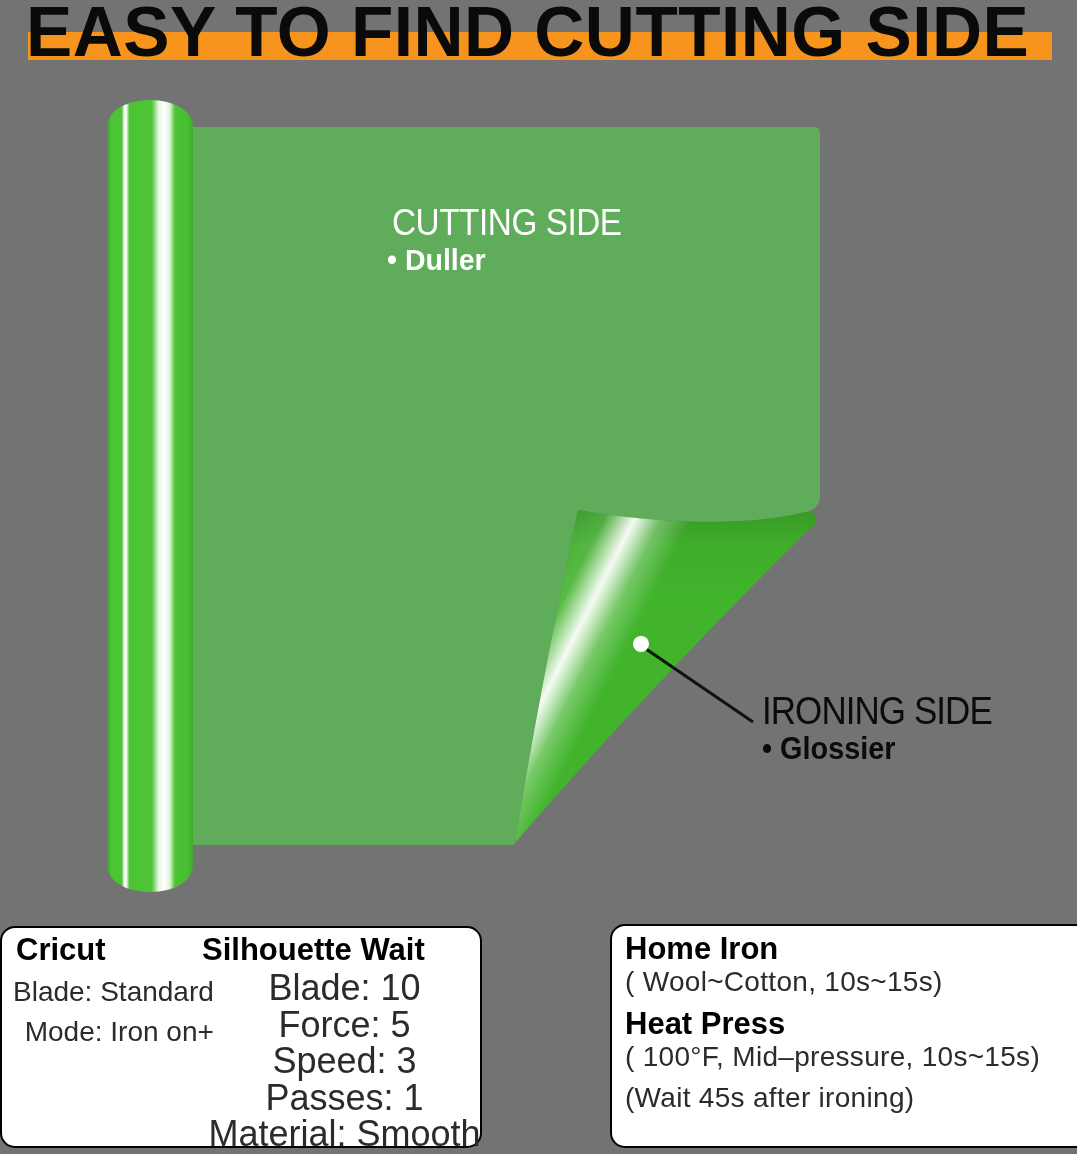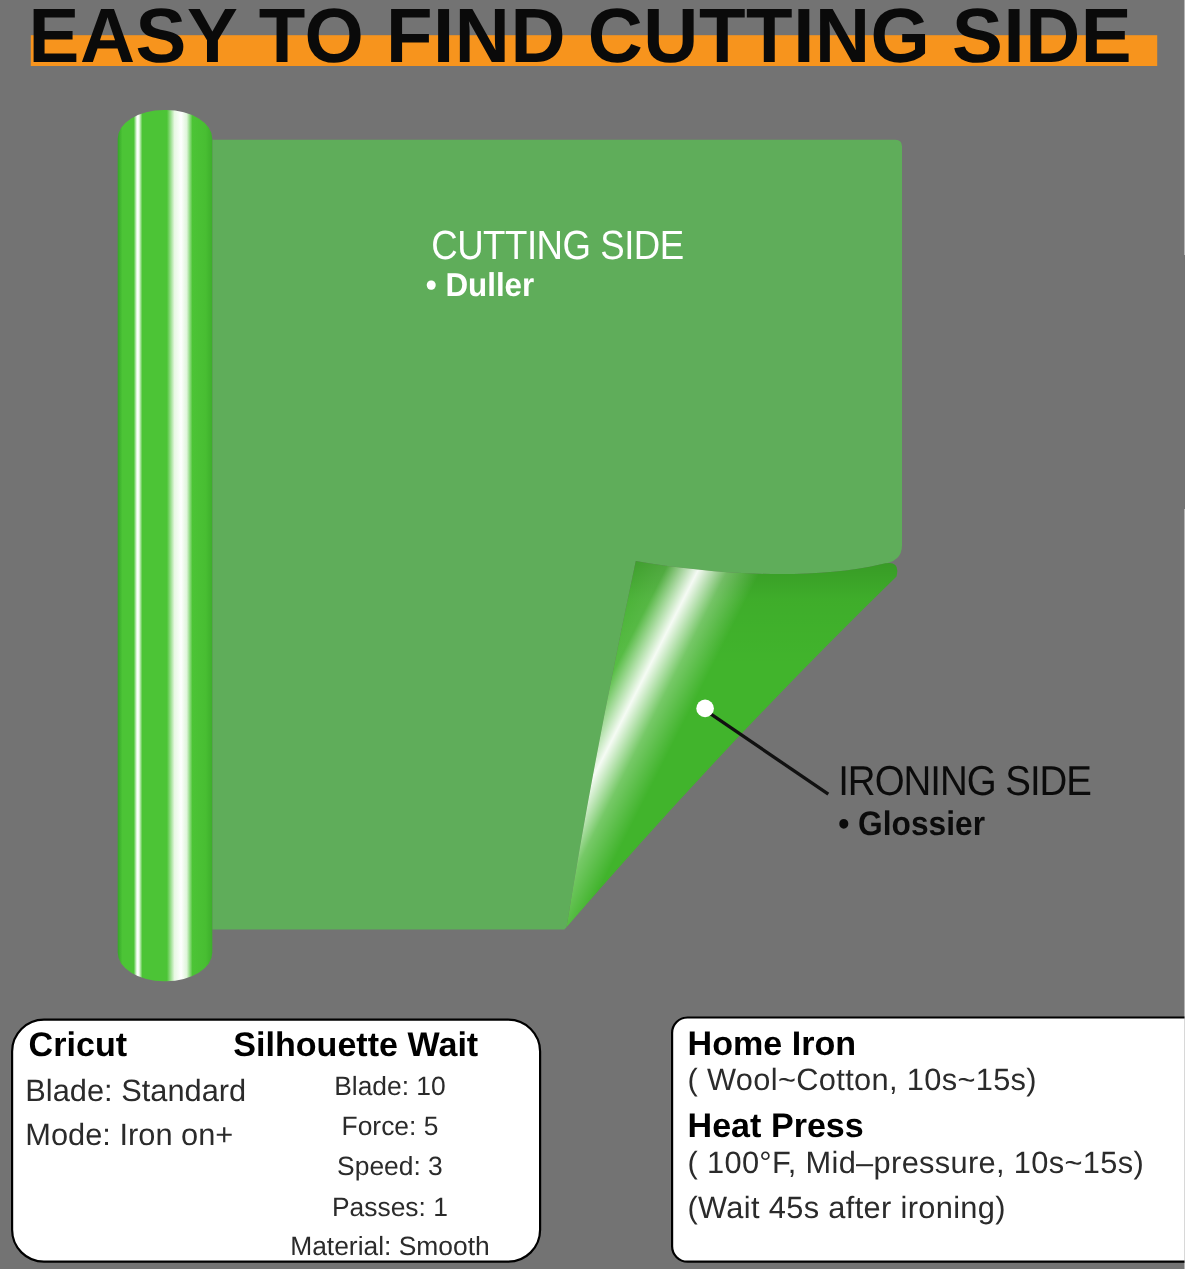--- a/index.html
+++ b/index.html
@@ -12,28 +12,28 @@
   .cutting-label{left:392px;top:202px;font-size:37px;font-weight:400;color:#ffffff;
                  letter-spacing:-0.5px;transform:scaleX(0.90);transform-origin:left top;}
   .duller-label{left:387px;top:243px;font-size:30px;font-weight:700;color:#ffffff;
                 transform:scaleX(0.95);transform-origin:left top;}
   .ironing-label{left:762px;top:690px;font-size:38px;font-weight:400;color:#0b0b0b;
                  letter-spacing:-1px;transform:scaleX(0.92);transform-origin:left top;}
   .glossier-label{left:762px;top:731px;font-size:31px;font-weight:700;color:#0b0b0b;
                   transform:scaleX(0.93);transform-origin:left top;}
   .box{position:absolute;border:2px solid #000;border-radius:15px;box-sizing:border-box;
        background:#ffffff;z-index:1;}
-  .left-box{left:10px;top:926px;width:482px;height:222px;border-radius:30px;}
+  .left-box{left:0;top:926px;width:482px;height:222px;}
   .right-box{left:562px;top:924px;width:508px;height:224px;margin-left:48px;}
   .box-header{position:absolute;font-size:31px;font-weight:700;color:#000;line-height:34px;}
   .cricut-h{left:14px;top:5px;}
   .sil-h{left:200px;top:5px;}
-  .cricut-items{position:absolute;left:11px;top:44px;font-size:28px;line-height:40px;color:#2b2b2b;}
+  .cricut-items{position:absolute;left:11px;top:44px;font-size:28px;line-height:40px;color:#2b2b2b;text-align:right;}
   .sil-items{position:absolute;left:200px;top:42px;width:285px;text-align:center;
-             font-size:24px;line-height:36.5px;color:#2b2b2b;}
+             font-size:36px;line-height:36.5px;color:#2b2b2b;}
   .app-list{position:absolute;left:13px;top:6px;right:6px;}
   .app-title{font-size:31px;font-weight:700;line-height:34px;color:#000;}
   .app-detail{font-size:28px;line-height:31px;color:#2b2b2b;margin-bottom:10px;letter-spacing:0.3px;}
 </style>
 </head>
 <body>
 
 <div id="canvas">
 
   <svg id="scene" width="1077" height="1154" viewBox="0 0 1077 1154">

